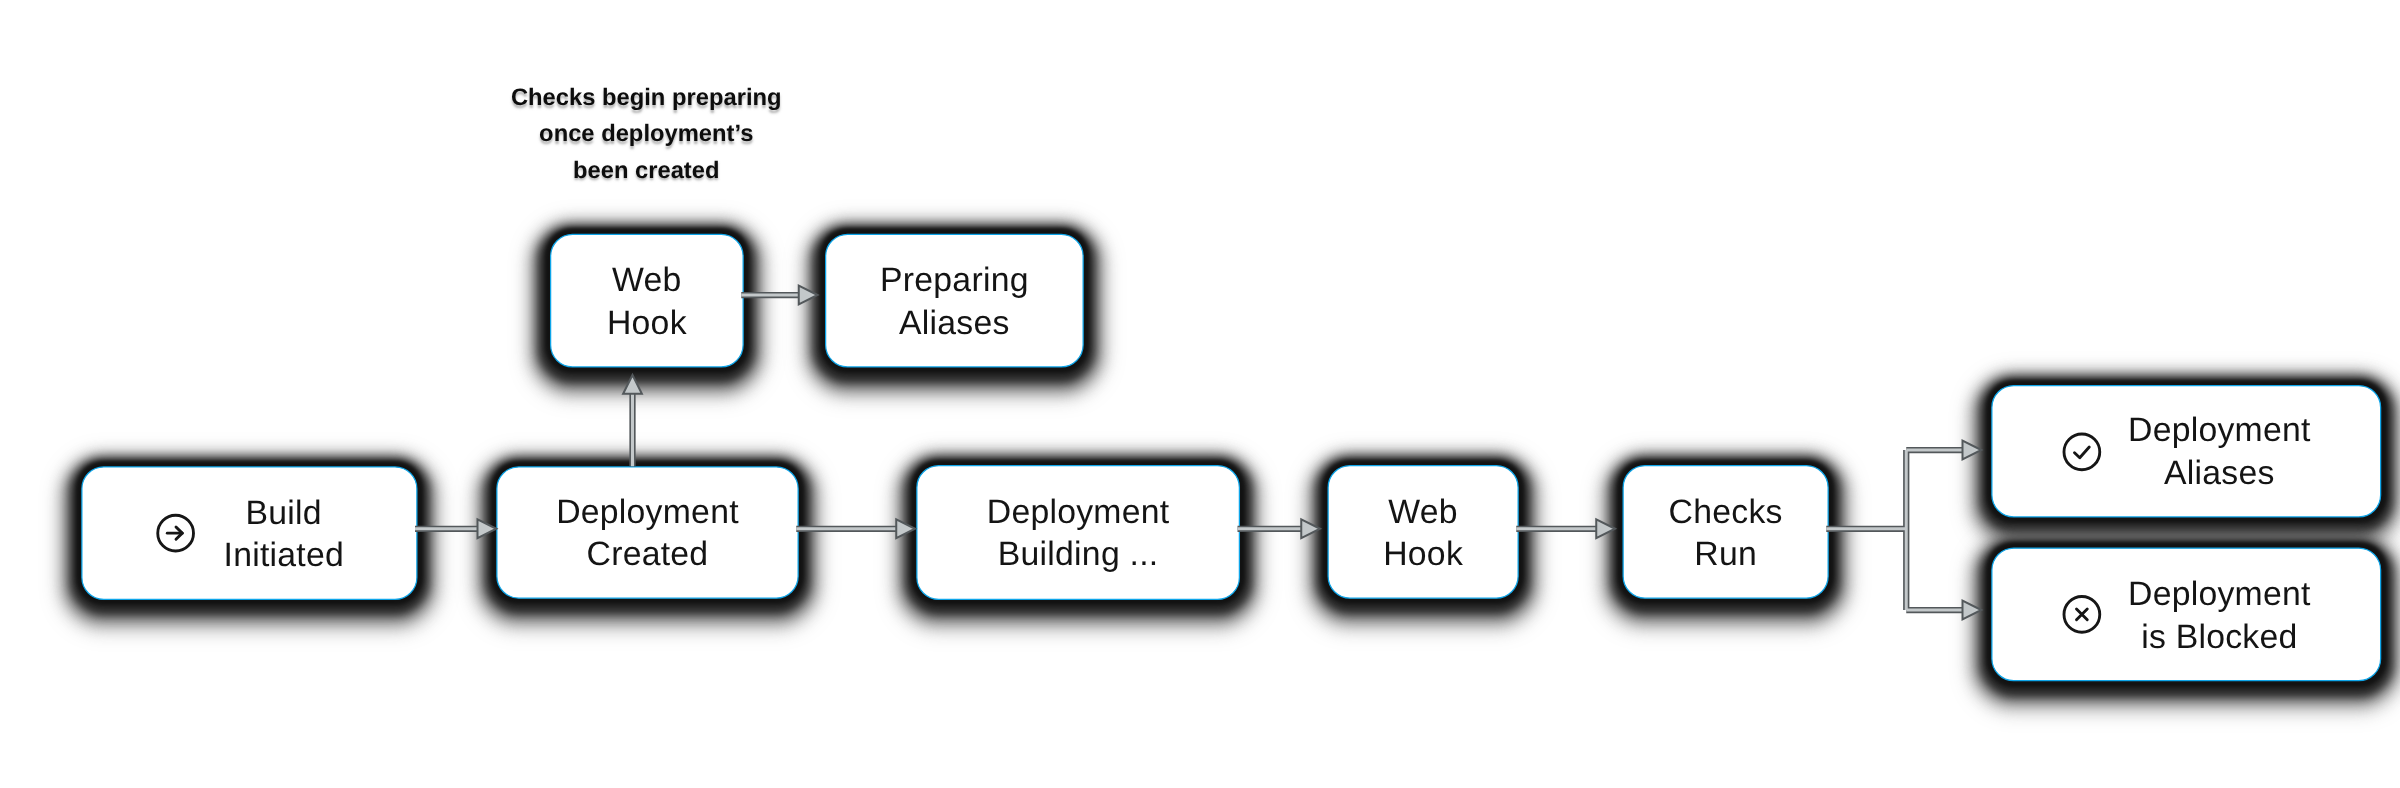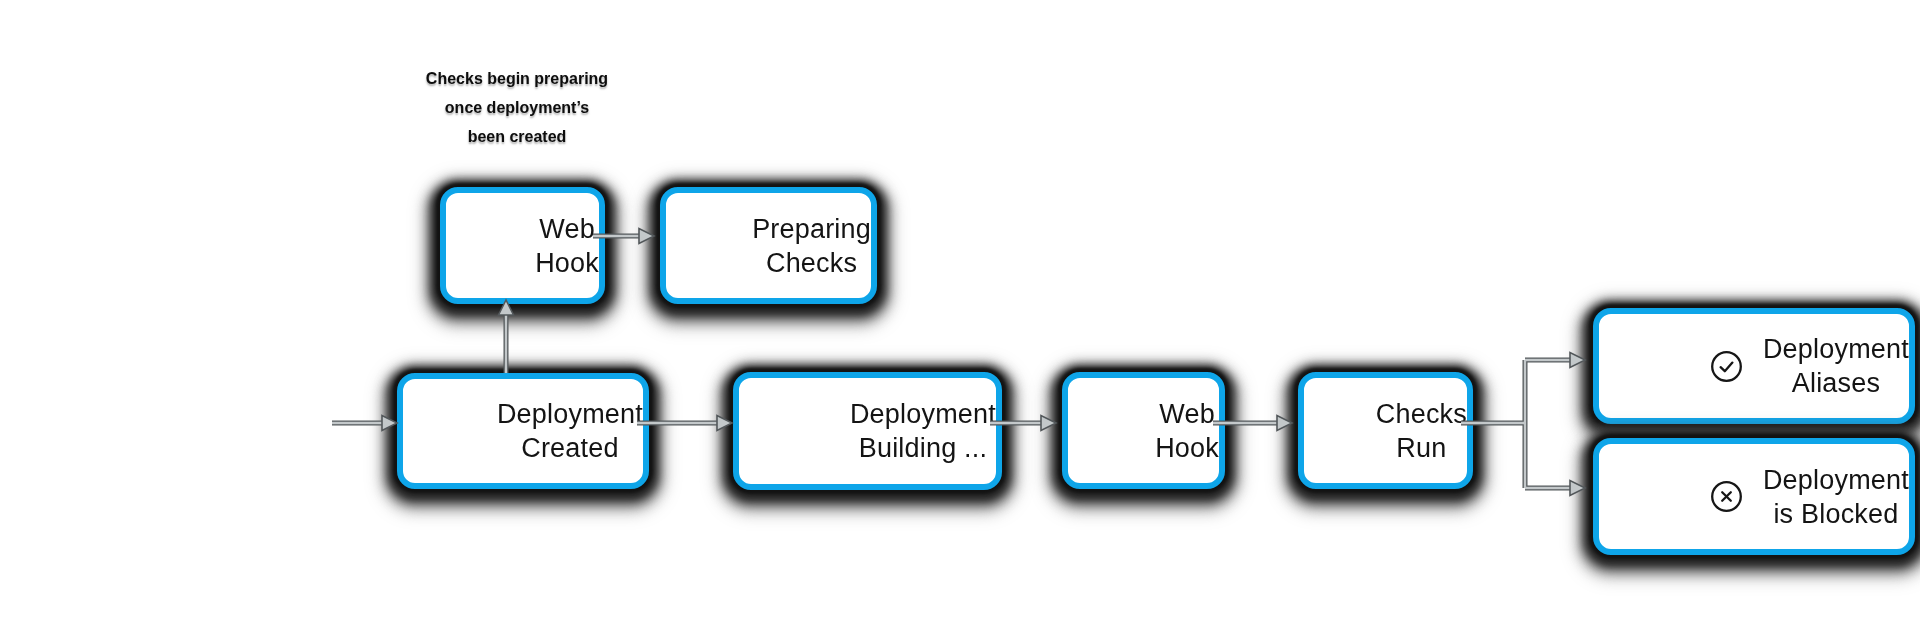--- a/index.html
+++ b/index.html
@@ -13,25 +13,25 @@
     width: 1920px;
     height: 630px;
     background: #ffffff;
     overflow: hidden;
   }
 
   
   .node {
     position: absolute;
     background: #ffffff;
-    border: 6px solid #0ea5e9;
+    border: 1px solid #0ea5e9;
     border-radius: 18px;
     display: flex;
     align-items: center;
-    justify-content: flex-end;
+    justify-content: center;
     z-index: 2;
     box-shadow:
       0 0 3px 4px rgba(18,18,18,0.95),
       0 3px 7px 9px rgba(18,18,18,0.82),
       0 5px 10px 14px rgba(60,60,60,0.55),
       0 7px 14px 19px rgba(130,130,130,0.35);
   }
   .node-content {
     display: flex;
     align-items: center;
@@ -54,21 +54,21 @@
     display: block;
   }
   .node-icon svg { display: block; }
 
   
   .annotation {
     position: absolute;
     z-index: 6;
     white-space: pre-line;
     text-align: center;
-    font-size: 16px;
+    font-size: 19px;
     line-height: 29px;
     font-weight: 700;
     color: #0d0d0d;
     text-shadow: 0 2px 2px rgba(110,110,110,0.55);
   }
 
   
   #connectors {
     position: absolute;
     left: 0; top: 0;
@@ -104,23 +104,36 @@
 been created</div>
 
 
   <div class="node" style="left:440px; top:187px; width:153px; height:105px;">
     <span class="node-label">Web
 Hook</span>
   </div>
 
   <div class="node" style="left:660px; top:187px; width:205px; height:105px;">
     <span class="node-label">Preparing
-Checks</span>
+Aliases</span>
   </div>
 
+  <div class="node" style="left:65px; top:373px; width:267px; height:105px;">
+    <div class="node-content">
+      <span class="node-icon">
+        <svg width="33" height="33" viewBox="0 0 33 33">
+          <circle class="glyph" cx="16.5" cy="16.5" r="14.3"></circle>
+          <line class="glyph" x1="9.8" y1="16.5" x2="21.8" y2="16.5"></line>
+          <polyline class="glyph" points="16.8,11.6 21.8,16.5 16.8,21.4"></polyline>
+        </svg>
+      </span>
+      <span class="node-label">Build
+Initiated</span>
+    </div>
+  </div>
 
   <div class="node" style="left:397px; top:373px; width:240px; height:104px;">
     <span class="node-label">Deployment
 Created</span>
   </div>
 
   <div class="node" style="left:733px; top:372px; width:257px; height:106px;">
     <span class="node-label">Deployment
 Building ...</span>
   </div>

